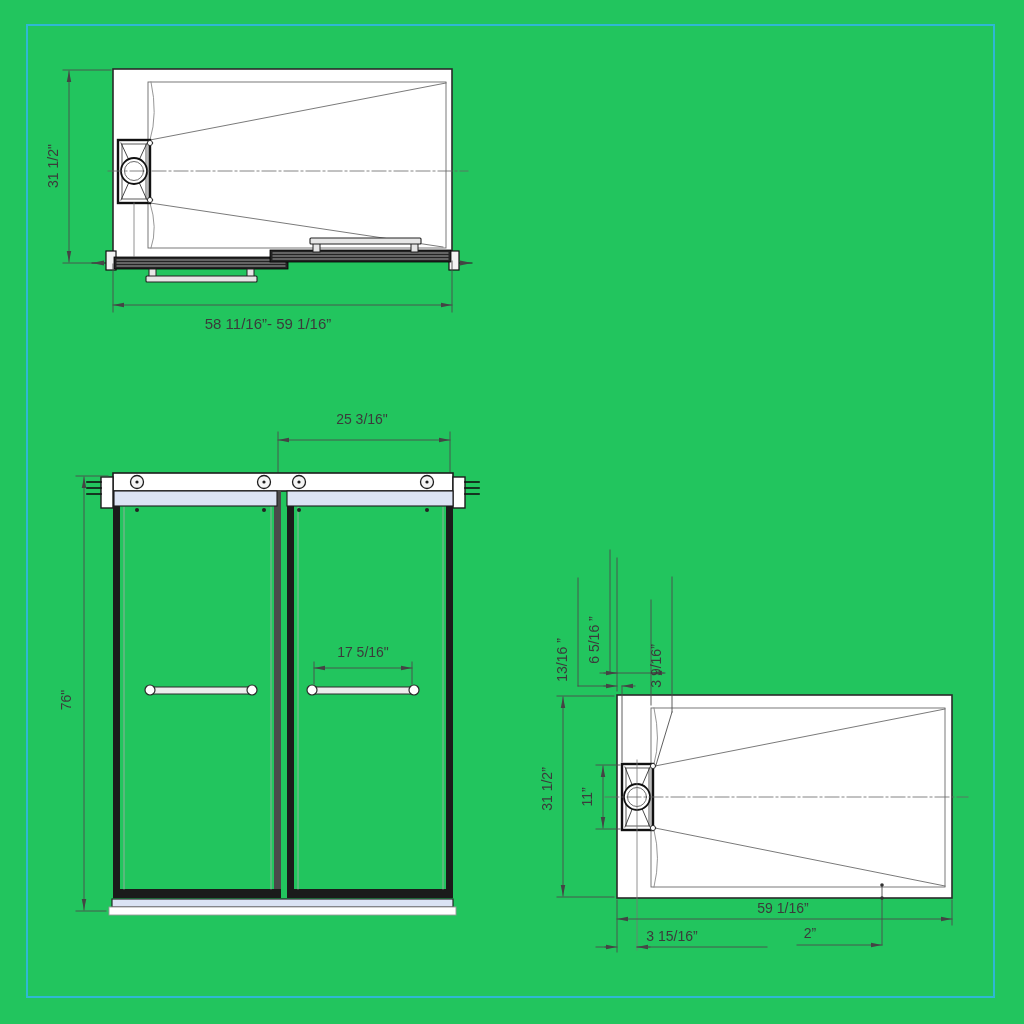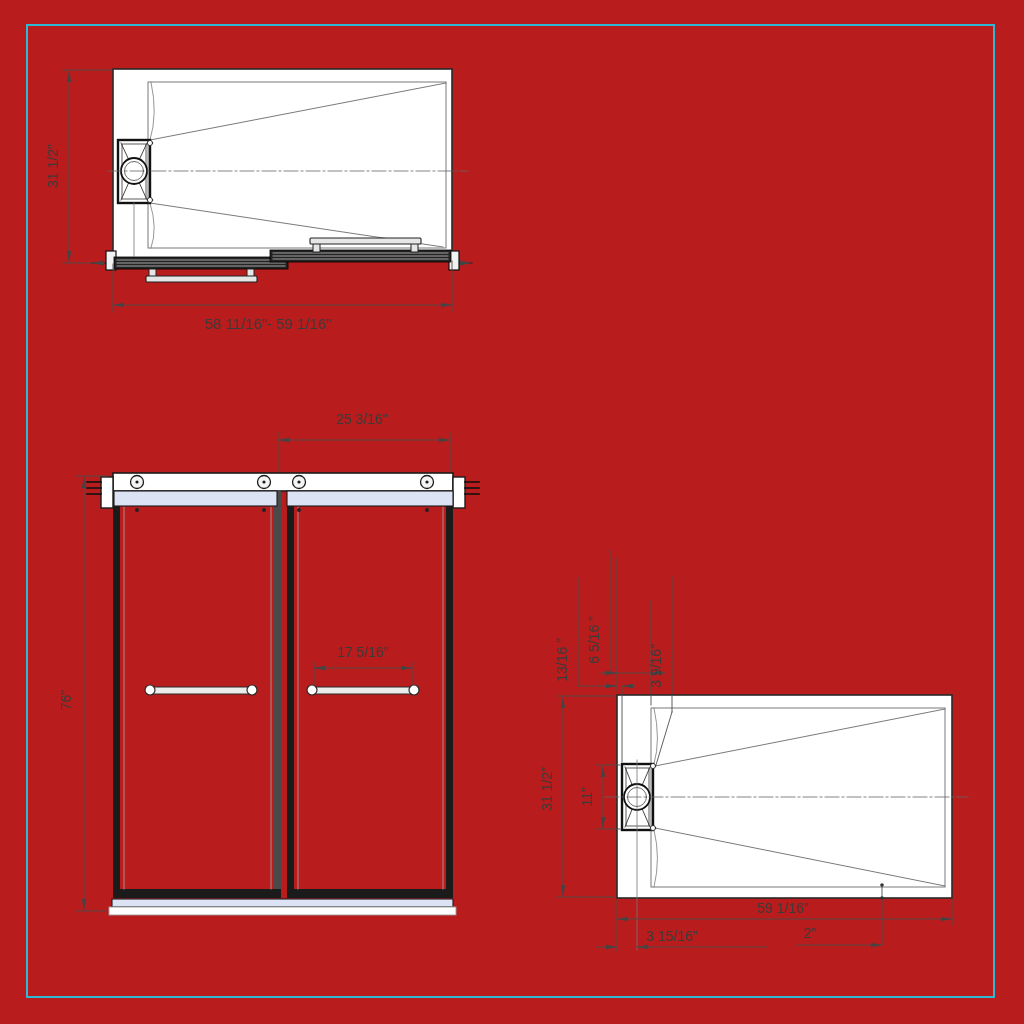--- a/index.html
+++ b/index.html
@@ -1,16 +1,16 @@
 <!DOCTYPE html>
 <html><head>
 <meta charset="utf-8">
 <style>
   html,body{margin:0;padding:0;background:#ffffff;width:1024px;height:1024px;overflow:hidden;}
-  .stage{position:relative;width:1024px;height:1024px;background:#b91c1c;}
+  .stage{position:relative;width:1024px;height:1024px;background:#22c55e;}
   svg{display:block;}
   text{font-family:"Liberation Sans", sans-serif;fill:#3b3b3b;}
   .dim{font-size:14px;}
   .dimwide{font-size:15px;}
 </style>
 </head>
 <body>
 
 <div class="stage">
 <svg width="1024" height="1024" viewBox="0 0 1024 1024">

